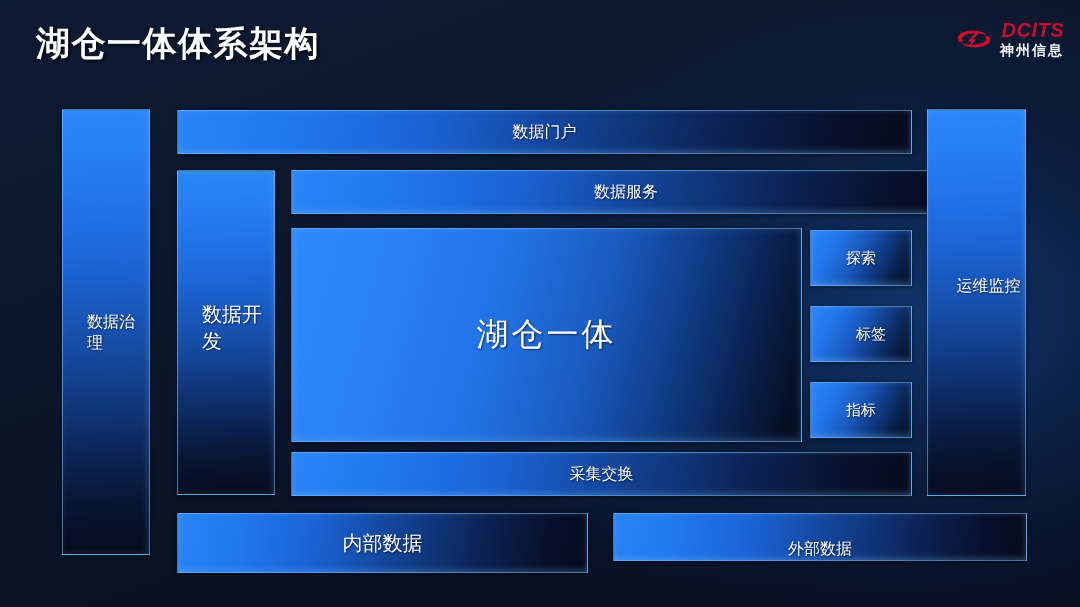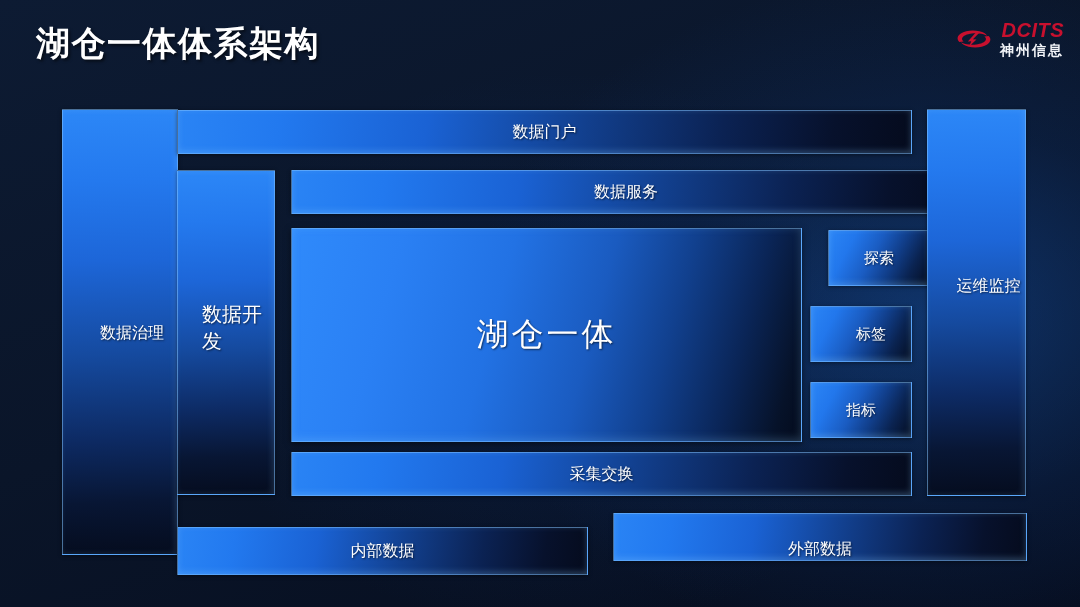--- a/index.html
+++ b/index.html
@@ -96,31 +96,31 @@
     box-shadow: inset 0 -2px 8px rgba(140,205,255,0.24), 0 2px 6px rgba(0,0,0,0.5);
   }
   
   .chip {
     background: linear-gradient(118deg,
       #2b85f6 0%, #2277ec 22%, #1a5cc2 44%, #113f8c 62%, #0a2351 80%, #050d20 100%);
     box-shadow: inset 0 -2px 6px rgba(140,205,255,0.30), 0 1px 4px rgba(0,0,0,0.45);
   }
 
   
-  #col-governance { left: 62px;  top: 109px; width: 116px;  height: 446px; font-size: 16px; }
+  #col-governance { left: 62px;  top: 109px; width: 88px;  height: 446px; font-size: 16px; }
   #bar-portal     { left: 177px; top: 110px; width: 735px; height: 44px;  font-size: 16px; }
   #col-dev        { left: 177px; top: 170px; width: 98px;  height: 325px; font-size: 20px; }
   #bar-service    { left: 291px; top: 170px; width: 670px; height: 44px;  font-size: 16px; }
   #core-lakehouse { left: 291px; top: 228px; width: 511px; height: 214px; font-size: 32px; letter-spacing: 3px; }
-  #chip-explore   { left: 810px; top: 230px; width: 102px; height: 56px;  font-size: 15px; margin-left: 18px; }
+  #chip-explore   { left: 810px; top: 230px; width: 102px; height: 56px;  font-size: 15px; }
   #chip-tag       { left: 810px; top: 306px; width: 102px; height: 56px;  font-size: 15px; padding-left: 20px; }
   #chip-metric    { left: 810px; top: 382px; width: 102px; height: 56px;  font-size: 15px; }
   #bar-collect    { left: 291px; top: 452px; width: 621px; height: 44px;  font-size: 16px; }
   #col-ops        { left: 927px; top: 109px; width: 99px;  height: 387px; font-size: 16px; }
-  #bar-internal   { left: 177px; top: 513px; width: 411px; height: 48px;  font-size: 16px; margin-top: 14px; }
+  #bar-internal   { left: 177px; top: 513px; width: 411px; height: 60px;  font-size: 20px; }
   #bar-external   { left: 613px; top: 513px; width: 414px; height: 48px;  font-size: 16px; align-items: flex-end; }
 
   
   #col-governance .label { transform: translateY(1px); }
   #col-dev .label        { transform: translateY(-5px); }
   #col-ops .label        { transform: translateY(-16px); }
   #bar-portal .label, #bar-service .label, #bar-collect .label,
   #bar-internal .label, #bar-external .label { transform: translateY(0); }
 </style>
 </head>

